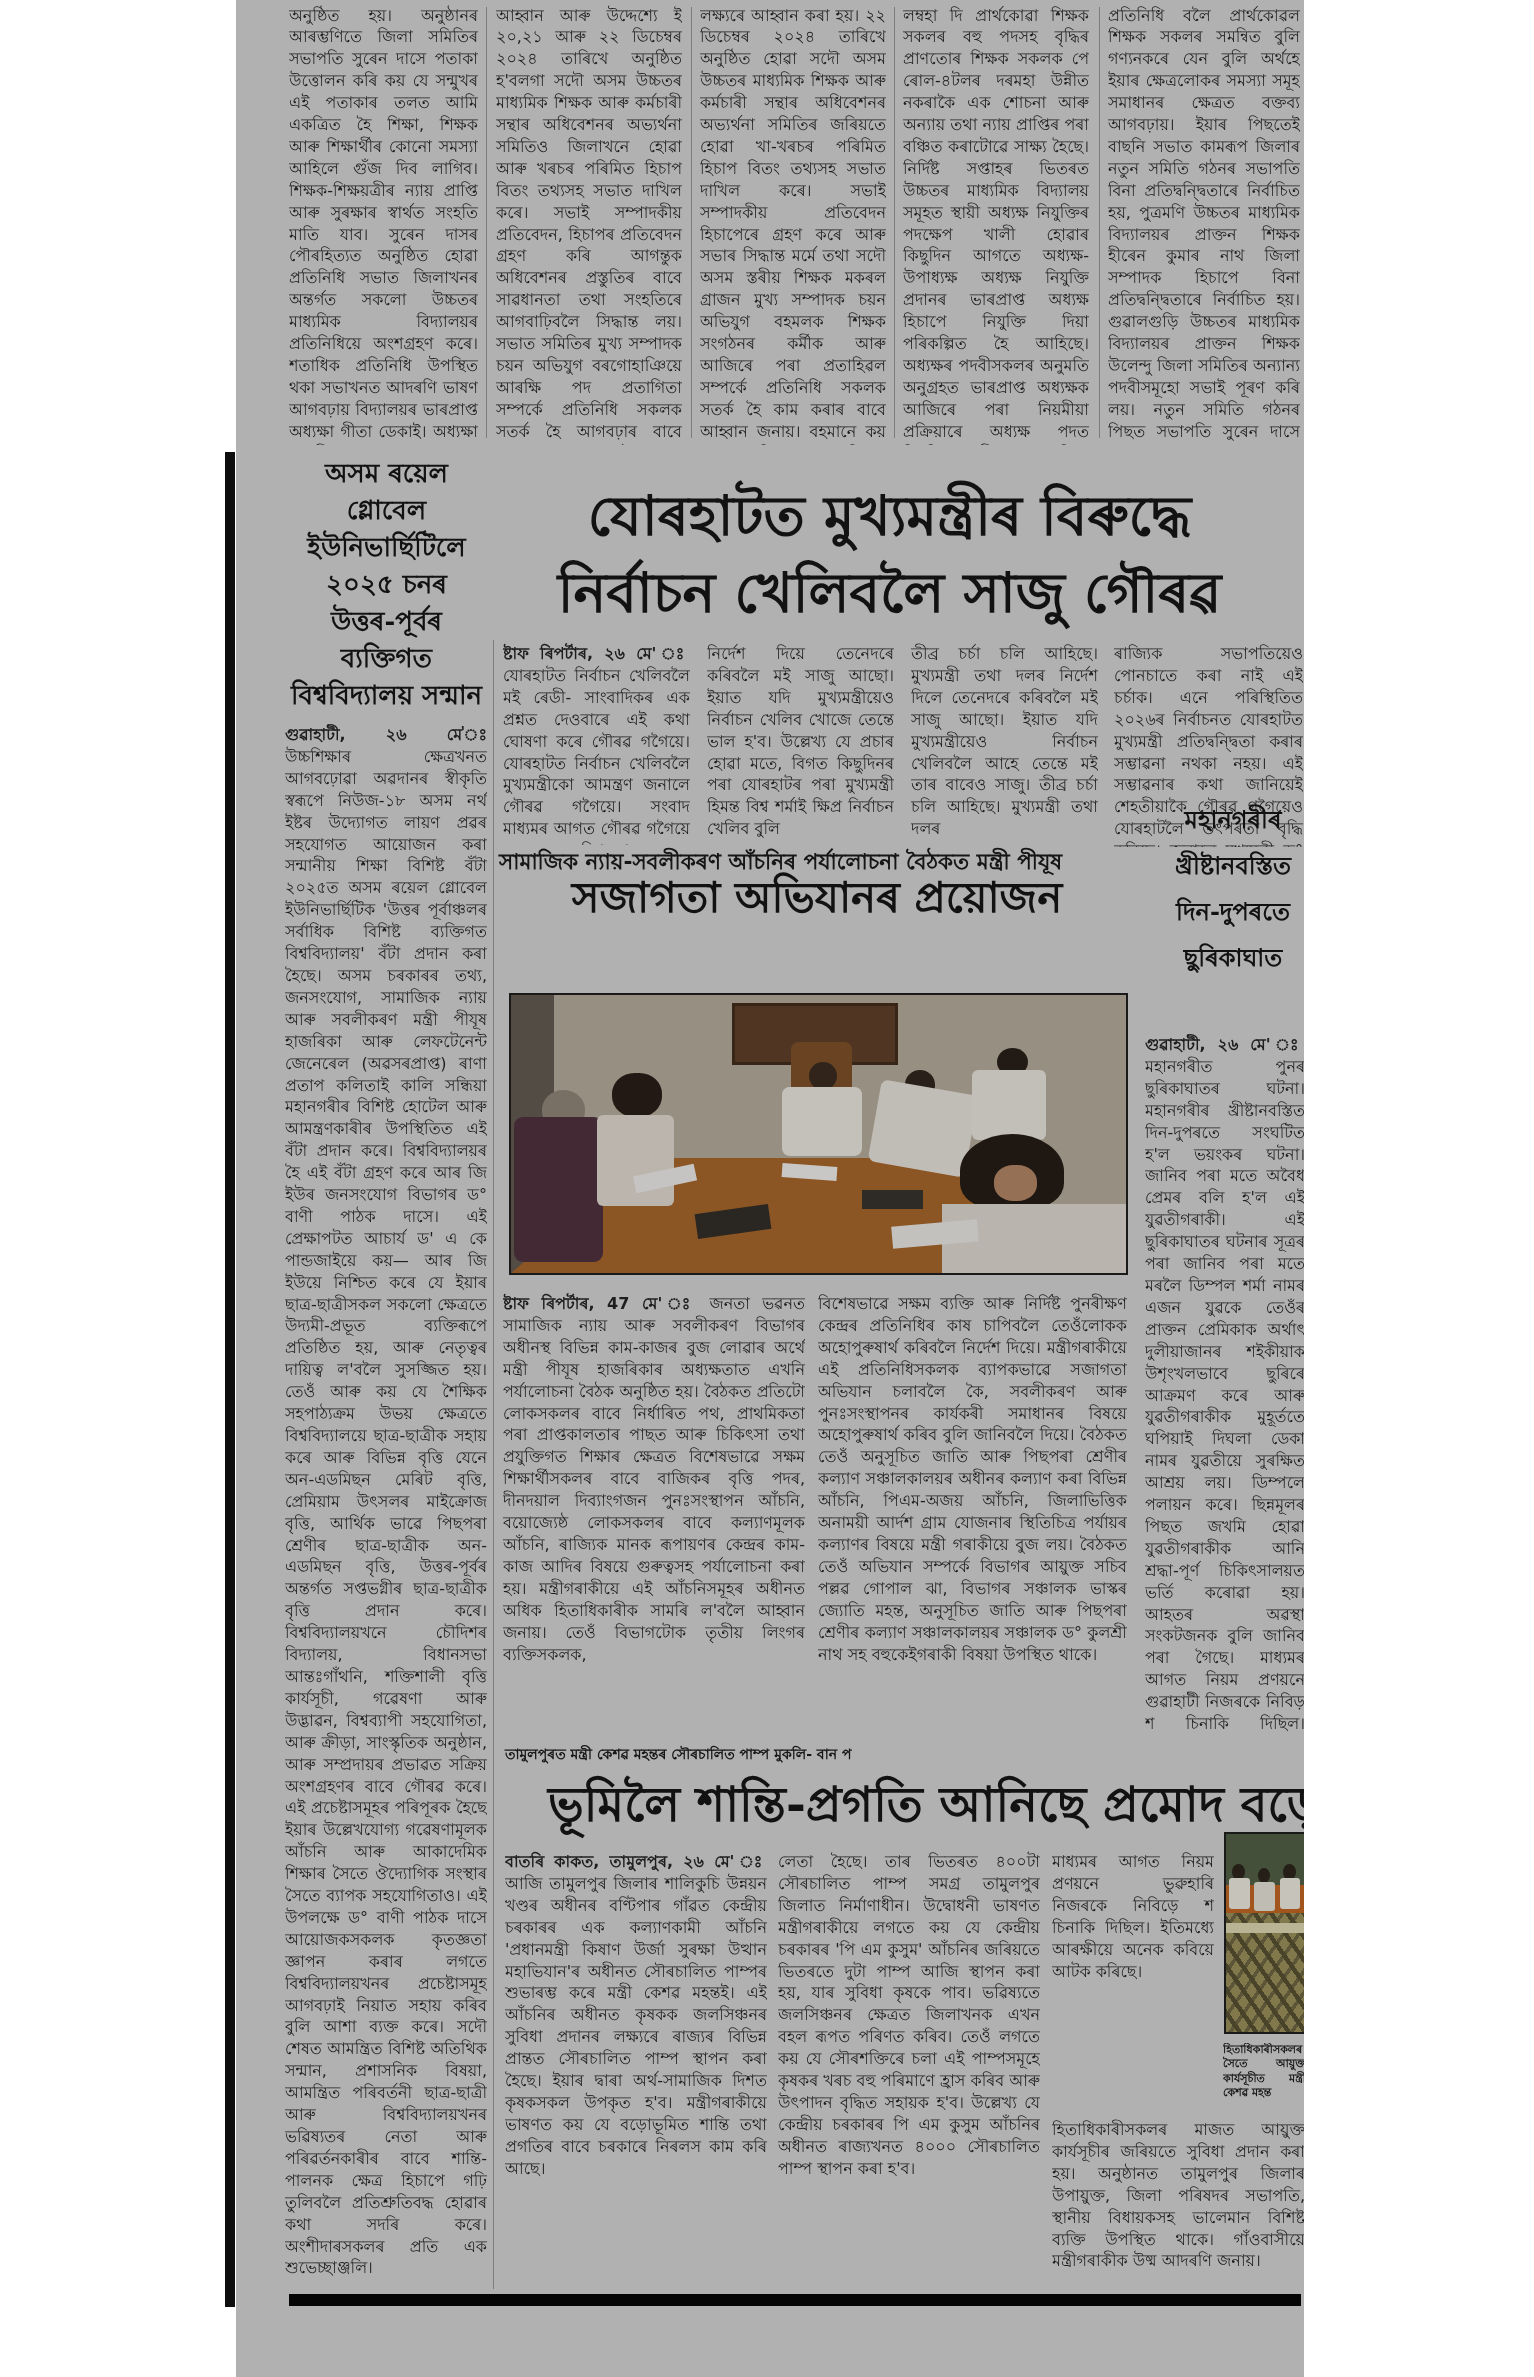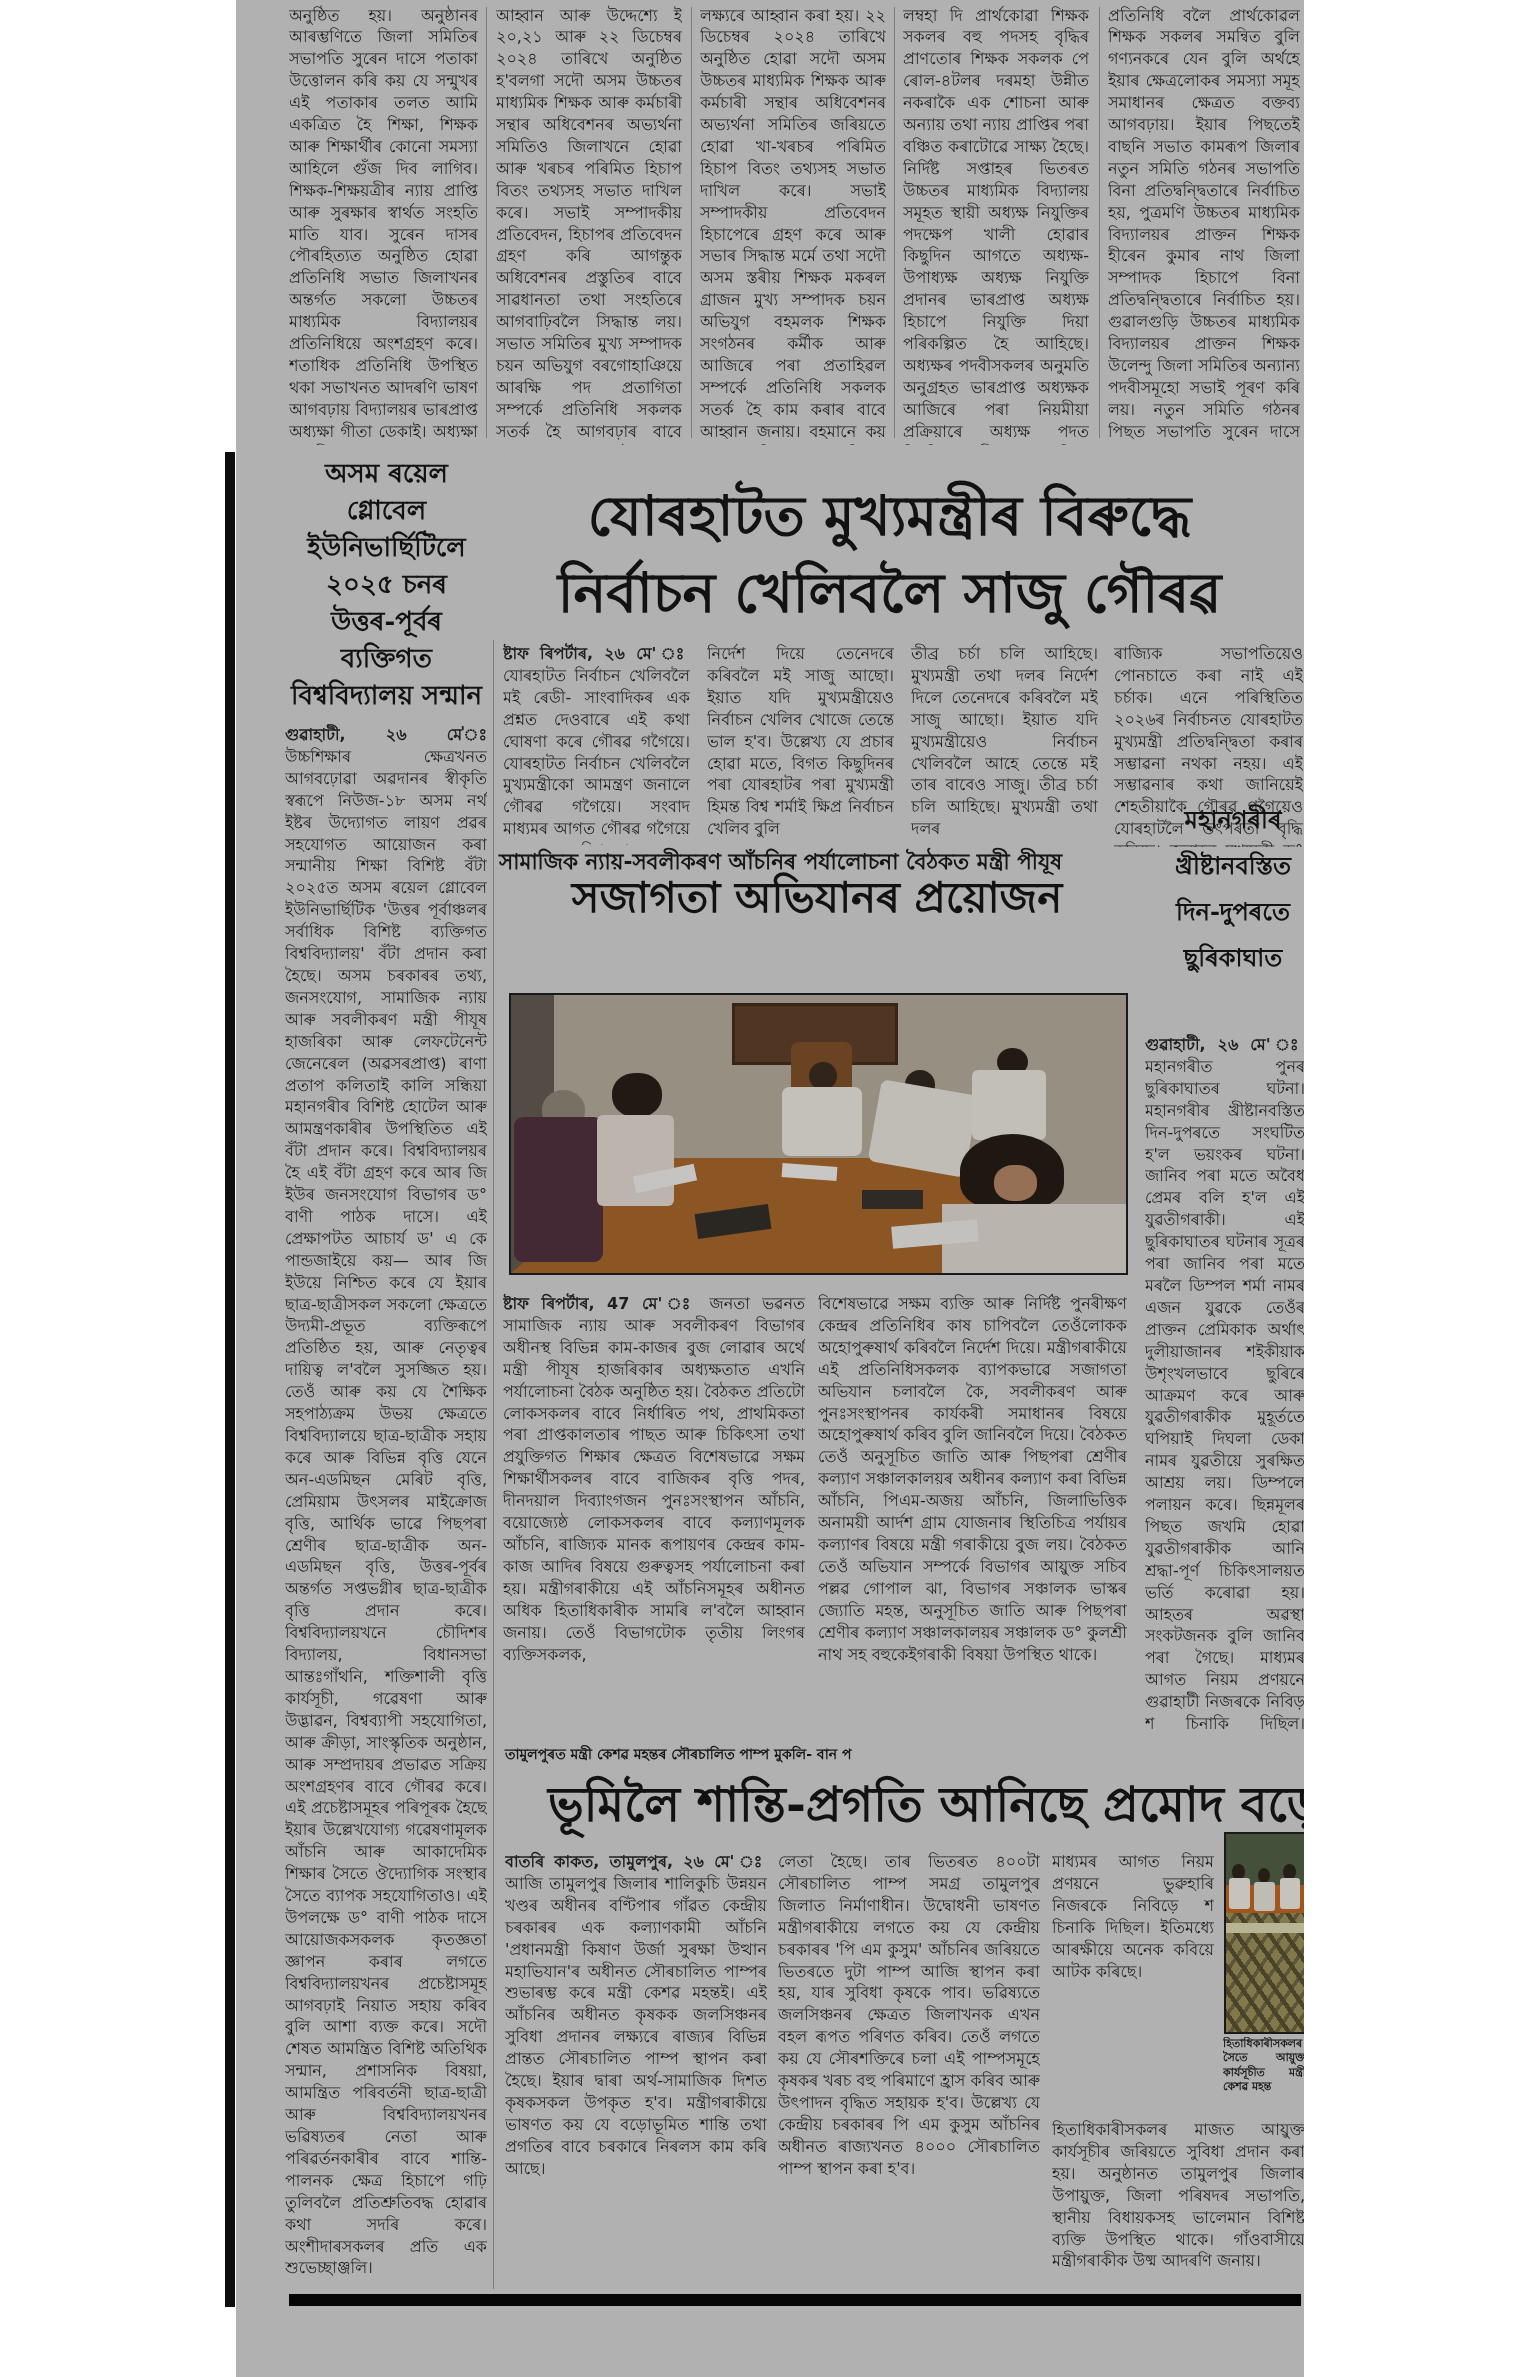--- a/index.html
+++ b/index.html
@@ -12,21 +12,21 @@
   .byline{font-weight:bold;}
   .vrule{position:absolute;width:0.7px;background:#7c7c7c;}
   .headline{position:absolute;font-weight:bold;color:#121212;text-align:center;
             font-family:"DejaVu Serif",serif;filter:blur(0.2px);}
   .kicker{position:absolute;font-weight:bold;color:#161616;filter:blur(0.2px);}
   .photo{position:absolute;border:2.2px solid #1a1a1a;overflow:hidden;background:#9a927f;}
   .ph{position:absolute;}
   #left-edge-line{position:absolute;left:225px;top:452px;width:10.4px;height:1855px;background:#0d0d0d;}
   #bottom-rule{position:absolute;left:53px;top:2294px;width:1012px;height:12px;background:#050505;}
   .caption{position:absolute;font-size:11px;font-weight:bold;line-height:1.3;color:#191919;
-           overflow:hidden;filter:blur(0.2px);text-align:justify;}
+           overflow:hidden;filter:blur(0.2px);text-align:justify;margin-top:6px;}
 </style>
 </head>
 <body>
 
 <div id="canvas">
   <div id="left-edge-line"></div>
 
   <div id="paper">
 
     <div class="col" style="left:53px;top:4.5px;width:189px;height:440px">অনুষ্ঠিত হয়। অনুষ্ঠানৰ আৰম্ভণিতে জিলা সমিতিৰ সভাপতি সুৰেন দাসে পতাকা উত্তোলন কৰি কয় যে সন্মুখৰ এই পতাকাৰ তলত আমি একত্ৰিত হৈ শিক্ষা, শিক্ষক আৰু শিক্ষাৰ্থীৰ কোনো সমস্যা আহিলে গুঁজ দিব লাগিব। শিক্ষক-শিক্ষয়ত্ৰীৰ ন্যায় প্ৰাপ্তি আৰু সুৰক্ষাৰ স্বাৰ্থত সংহতি মাতি যাব। সুৰেন দাসৰ পৌৰহিত্যত অনুষ্ঠিত হোৱা প্ৰতিনিধি সভাত জিলাখনৰ অন্তৰ্গত সকলো উচ্চতৰ মাধ্যমিক বিদ্যালয়ৰ প্ৰতিনিধিয়ে অংশগ্ৰহণ কৰে। শতাধিক প্ৰতিনিধি উপস্থিত থকা সভাখনত আদৰণি ভাষণ আগবঢ়ায় বিদ্যালয়ৰ ভাৰপ্ৰাপ্ত অধ্যক্ষা গীতা ডেকাই। অধ্যক্ষা গৰাকীয়ে ভাষণত কয় যে শিক্ষক, ছাত্ৰ-ছাত্ৰী আৰু অভিভাৱকে বিদ্যালয় সমূহৰ সমস্যাসমূহ নিজ সংগঠনত উত্থাপন কৰাৰ লগতে শিক্ষক সংগঠন সমূহে সাংগঠনিক সমস্যা সমূহ উপস্থাপন কৰি সমাধানৰ বাট মুকলি কৰিব বুলি আশা ব্যক্ত কৰে। সদৌ অসম উচ্চতৰ মাধ্যমিক</div>

